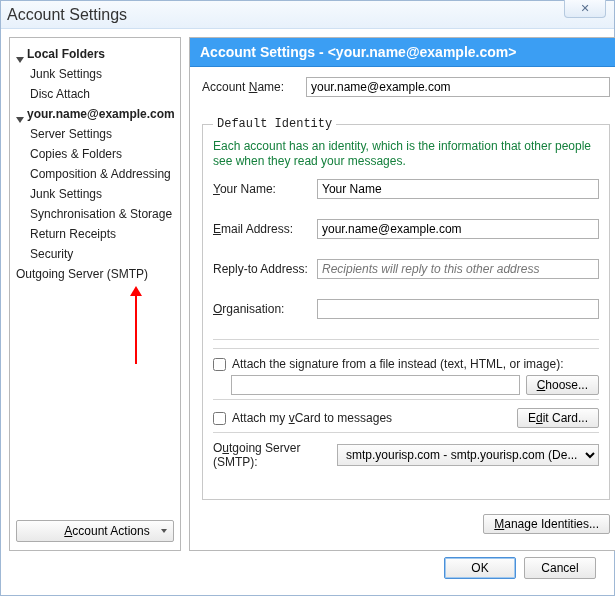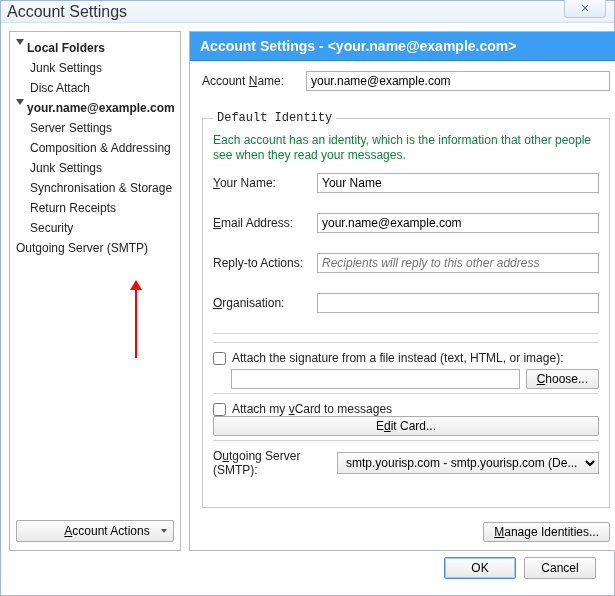--- a/index.html
+++ b/index.html
@@ -65,21 +65,21 @@
 }
 .tree {
   flex: 1;
   padding: 4px 4px;
   font-size: 12px;
   color: #222;
   line-height: 18px;
   overflow: hidden;
 }
 .tree-item { padding: 1px 2px; cursor: pointer; border-radius: 2px; white-space: nowrap; }
-.tree-header { font-weight: bold; display: flex; align-items: flex-start; gap: 3px; }
+.tree-header { font-weight: bold; display: flex; align-items: flex-end; gap: 3px; }
 .tree-children { margin-left: 14px; }
 .triangle {
   display: inline-block;
   width: 0; height: 0;
   border-left: 4px solid transparent;
   border-right: 4px solid transparent;
   border-top: 6px solid #4a4a4a;
 }
 .arrow-svg {
   position: absolute;
@@ -216,20 +216,21 @@
             <div class="tree-item"><span>Junk Settings</span></div>
             <div class="tree-item"><span>Disc Attach</span></div>
           </div>
 
           <div class="tree-item tree-header">
             <span class="triangle"></span>
             <span>your.name@example.com</span>
           </div>
           <div class="tree-children">
             <div class="tree-item"><span>Server Settings</span></div>
+            <div class="tree-item"><span>Copies &amp; Folders</span></div>
             <div class="tree-item"><span>Composition &amp; Addressing</span></div>
             <div class="tree-item"><span>Junk Settings</span></div>
             <div class="tree-item"><span>Synchronisation &amp; Storage</span></div>
             <div class="tree-item"><span>Return Receipts</span></div>
             <div class="tree-item"><span>Security</span></div>
           </div>
 
           <div class="tree-item" style="margin-left:0;"><span>Outgoing Server (SMTP)</span></div>
         </div>
 
@@ -262,21 +263,21 @@
 
             <div class="form-row">
               <label><span class="u">Y</span>our Name:</label>
               <input type="text" style="flex: 1 1 0%;" value="Your Name">
             </div>
             <div class="form-row">
               <label><span class="u">E</span>mail Address:</label>
               <input type="text" style="flex: 1 1 0%;" value="your.name@example.com">
             </div>
             <div class="form-row">
-              <label>Reply-to Actions:</label>
+              <label>Reply-to Address:</label>
               <input type="text" class="placeholder" style="flex: 1 1 0%;" placeholder="Recipients will reply to this other address">
             </div>
             <div class="form-row">
               <label><span class="u">O</span>rganisation:</label>
               <input type="text" style="flex: 1 1 0%;" value="">
             </div>
 
             <div class="hr"></div>
 
 
@@ -286,21 +287,21 @@
               <input type="checkbox" style="">
               <span>Attach the signature from a file instead (text, HTML, or image):</span>
             </div>
             <div style="display:flex; gap:6px; margin:4px 0 4px 18px;border-radius:10px;">
               <input type="text" style="flex: 1 1 0%;" value="">
               <button class="btn"><span class="u">C</span>hoose...</button>
             </div>
 
             <div class="hr"></div>
 
-            <div style="display:flex; flex-direction:column;">
+            <div style="display:flex; align-items:center;">
               <div class="checkbox-row" style="flex:1">
                 <input type="checkbox" style="">
                 <span>Attach my <span class="u">v</span>Card to messages</span>
               </div>
               <button class="btn">E<span class="u">d</span>it Card...</button>
             </div>
 
             <div class="hr"></div>
 
             <div class="form-row wide">

